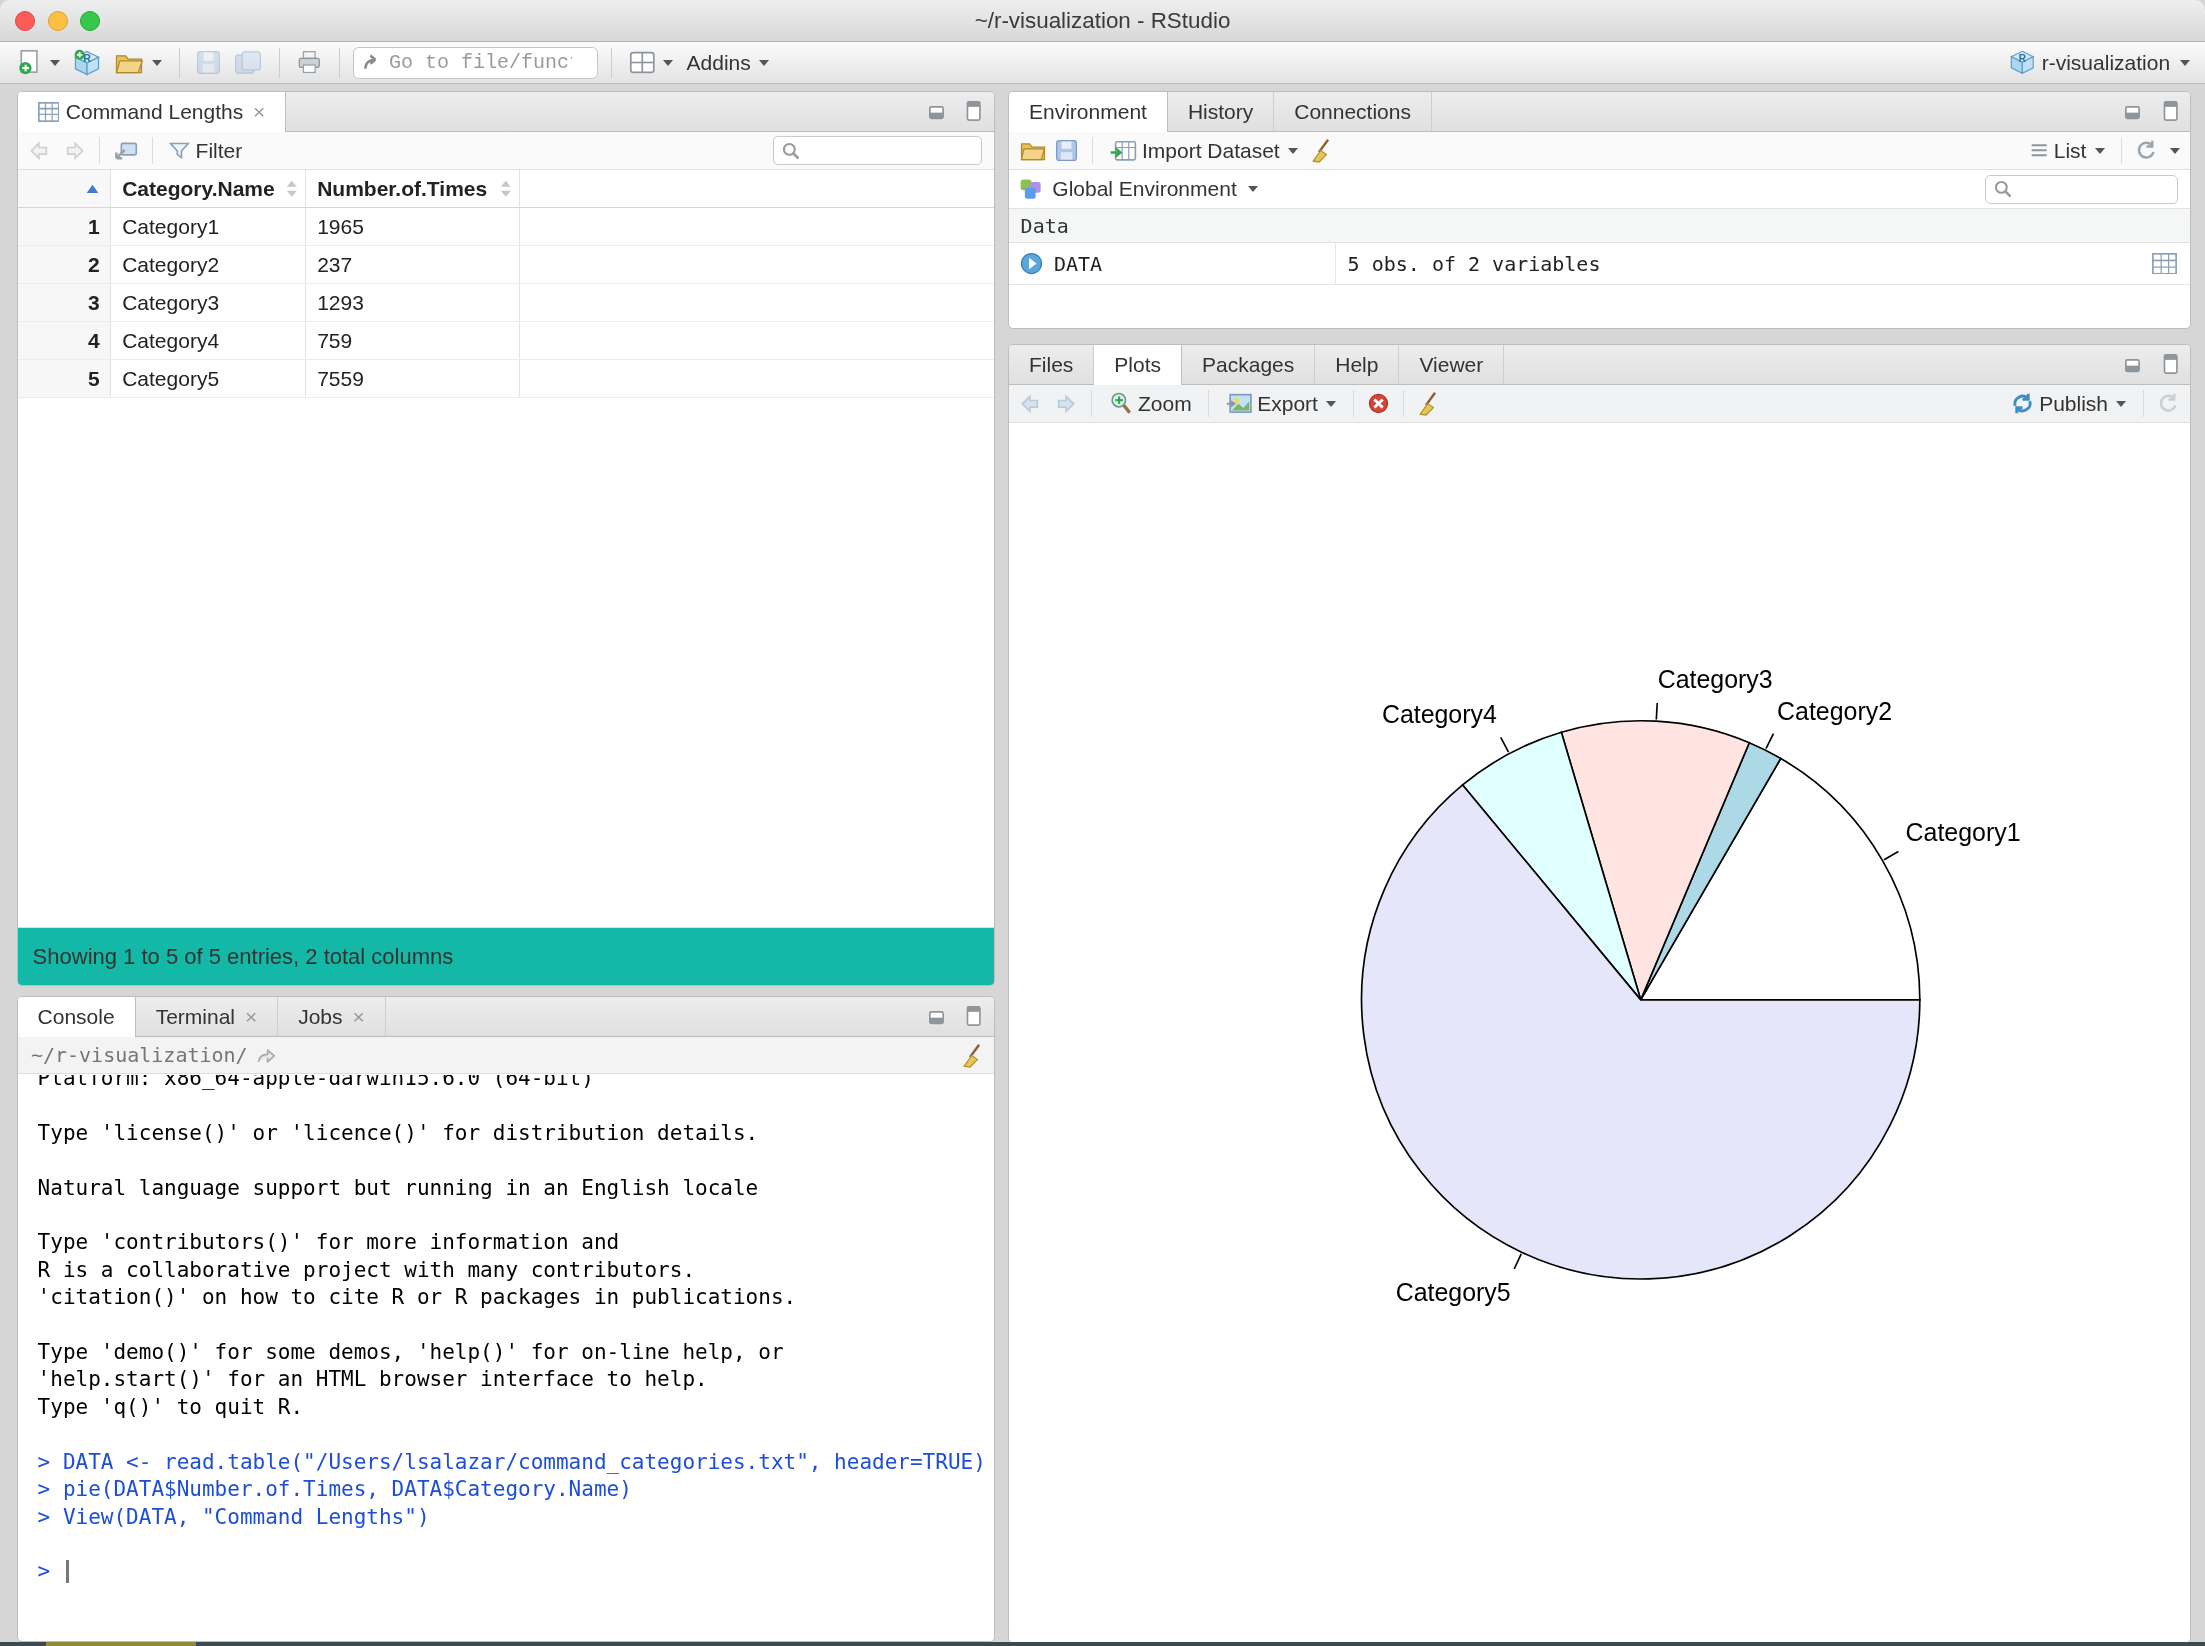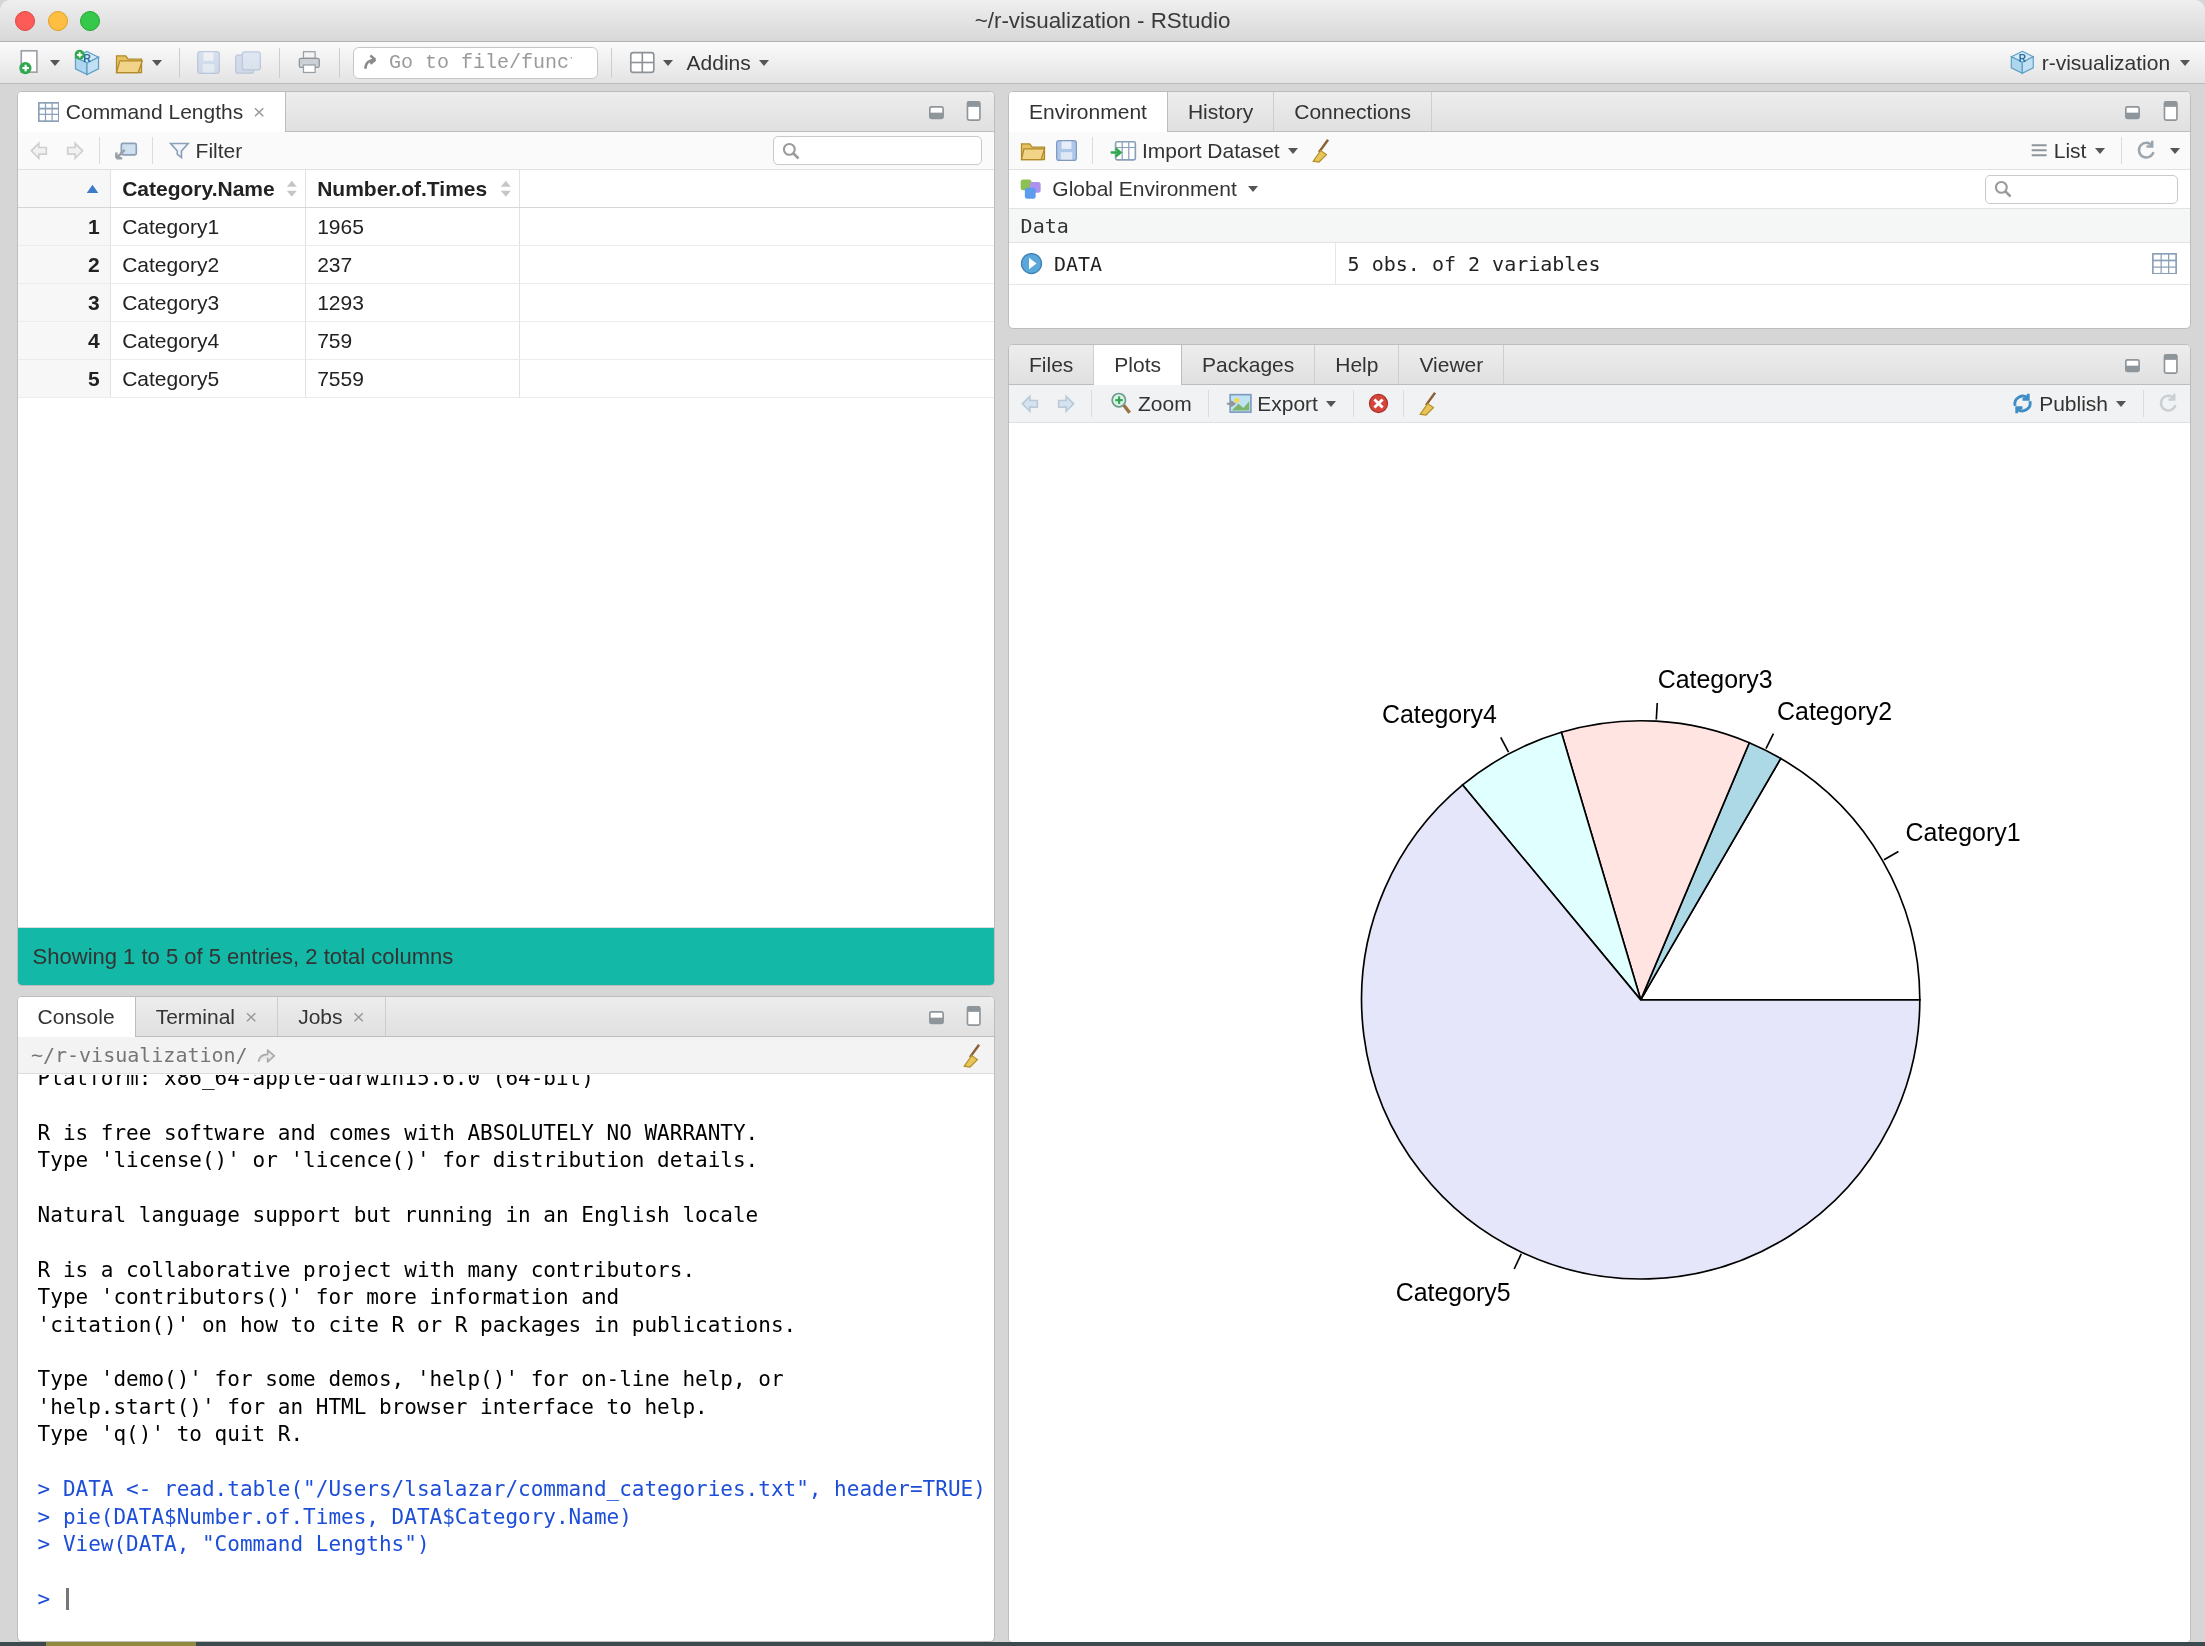--- a/index.html
+++ b/index.html
@@ -400,27 +400,26 @@
               <line x1="22" y1="2" x2="11" y2="17" stroke="#8b5e34" stroke-width="3"></line>
               <path d="M4 28 L13 15 L20 20 L11 29 Z" fill="#e8c55a" stroke="#b39028" stroke-width="1.5"></path>
             </svg>
         </span>
       </span>
     </div>
     <div class="console-body">
       <div class="console-inner">
           <div class="line output">Platform: x86_64-apple-darwin15.6.0 (64-bit)</div>
           <div class="line output">&nbsp;</div>
-          <div class="line output">R is free software and comes with ABSOLUTELY NO WARRANTY.</div>
           <div class="line output">Type 'license()' or 'licence()' for distribution details.</div>
           <div class="line output">&nbsp;</div>
           <div class="line output">  Natural language support but running in an English locale</div>
           <div class="line output">&nbsp;</div>
+          <div class="line output">Type 'contributors()' for more information and</div>
           <div class="line output">R is a collaborative project with many contributors.</div>
-          <div class="line output">Type 'contributors()' for more information and</div>
           <div class="line output">'citation()' on how to cite R or R packages in publications.</div>
           <div class="line output">&nbsp;</div>
           <div class="line output">Type 'demo()' for some demos, 'help()' for on-line help, or</div>
           <div class="line output">'help.start()' for an HTML browser interface to help.</div>
           <div class="line output">Type 'q()' to quit R.</div>
           <div class="line output">&nbsp;</div>
           <div class="line input">&gt; DATA &lt;- read.table("/Users/lsalazar/command_categories.txt", header=TRUE)</div>
           <div class="line input">&gt; pie(DATA$Number.of.Times, DATA$Category.Name)</div>
           <div class="line input">&gt; View(DATA, "Command Lengths")</div>
           <div class="line output">&nbsp;</div>

